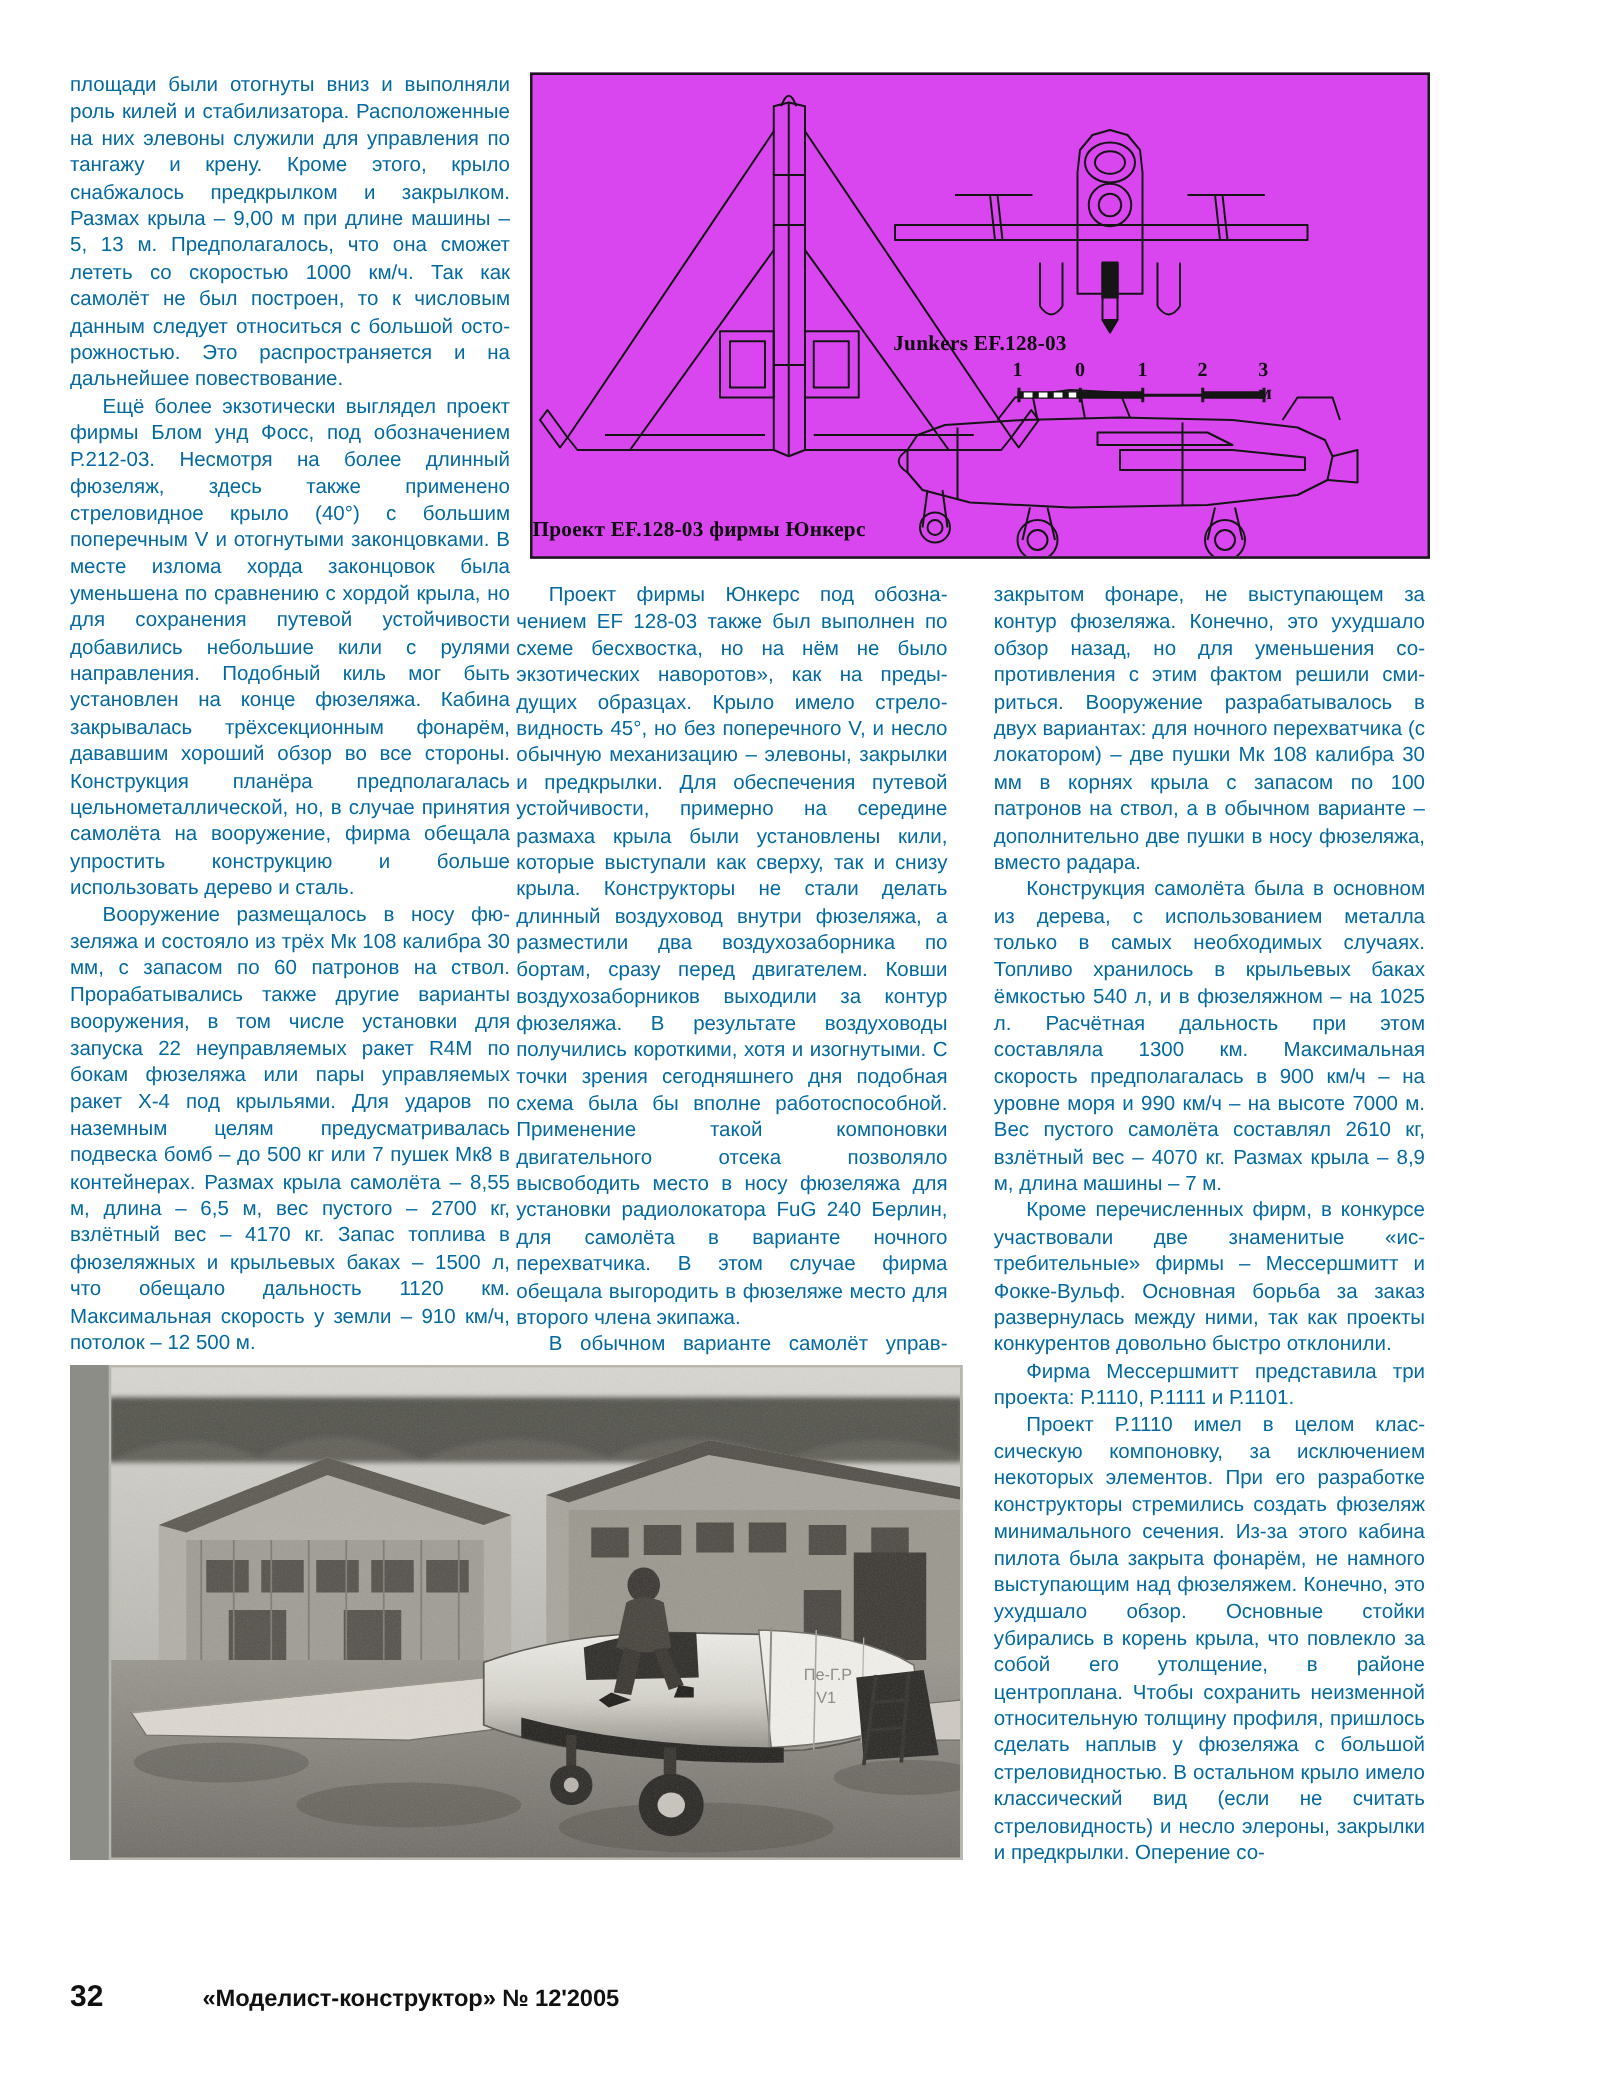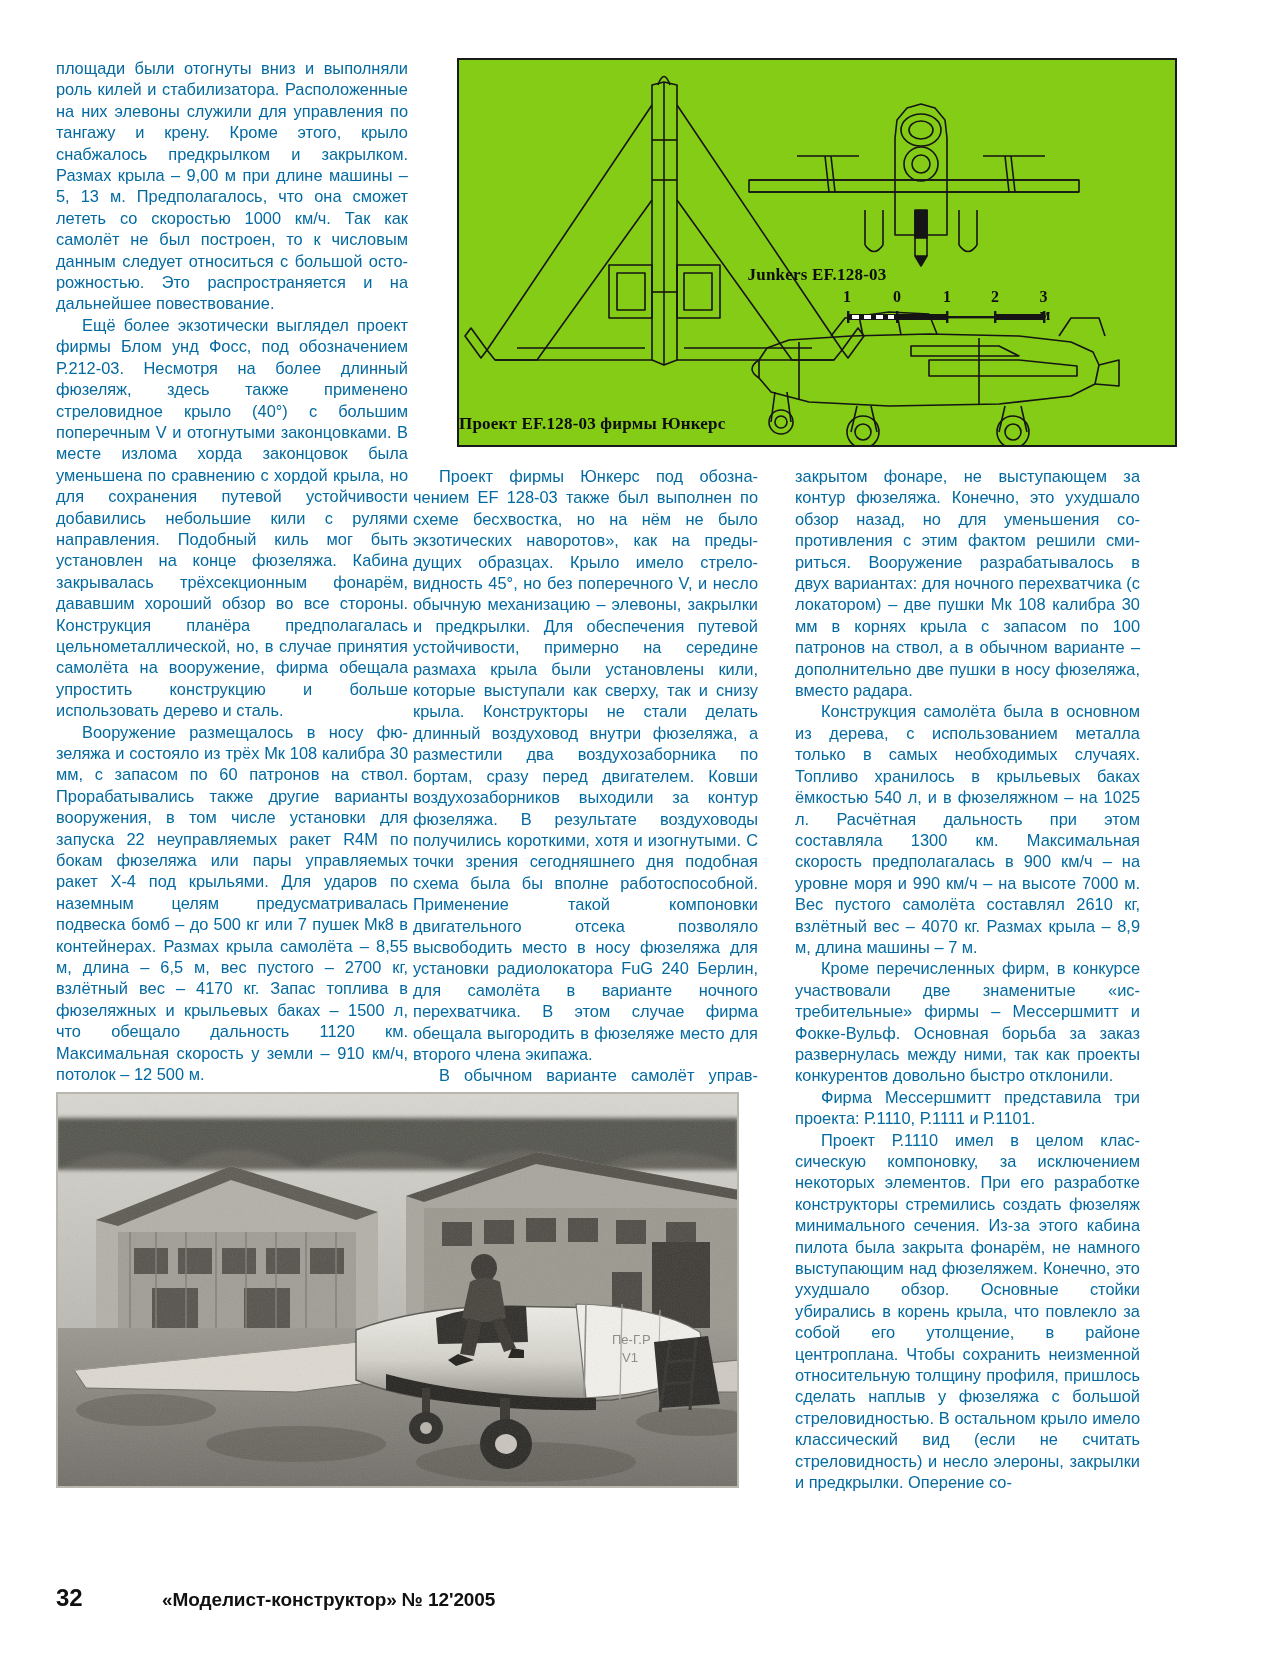--- a/index.html
+++ b/index.html
@@ -58,23 +58,22 @@
   }
 
   
   .figure-box {
     position: absolute;
     left: 424px;
     top: 58px;
     width: 716px;
     height: 385px;
     border: 2px solid #1a1a1a;
-    background: #84cc16;
+    background: #d946ef;
     overflow: hidden;
-    margin-left: 33px;
   }
   .fig-caption-top {
     position: absolute;
     left: 0;
     top: 205px;
     width: 716px;
     text-align: center;
     font-family: "Liberation Serif", serif;
     font-weight: bold;
     font-size: 17px;
@@ -119,20 +118,21 @@
 
   
   .photo {
     position: absolute;
     left: 56px;
     top: 1092px;
     width: 683px;
     height: 396px;
     overflow: hidden;
     background: #8d8d88;
+    padding-left: 31px;
   }
   .photo-caption {
     position: absolute;
     left: 56px;
     top: 1500px;
     width: 690px;
     font-family: "Liberation Serif", serif;
     font-weight: bold;
     font-size: 16.2px;
     line-height: 22px;

